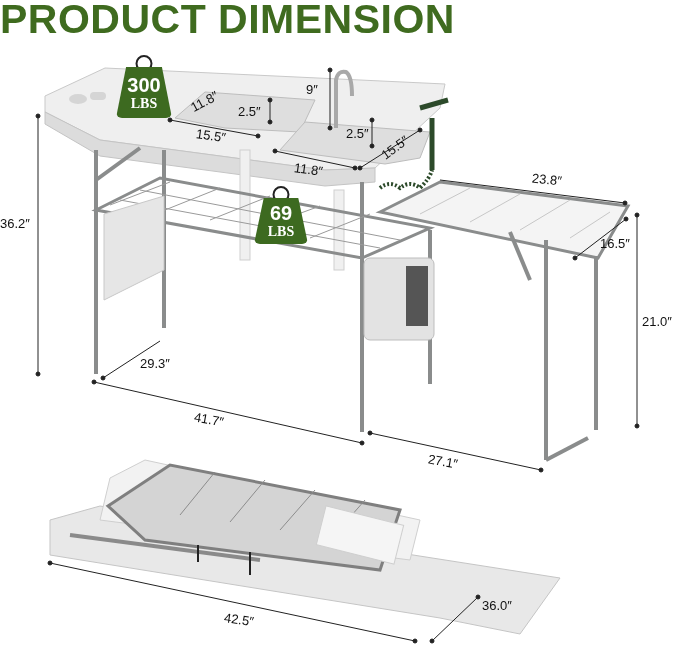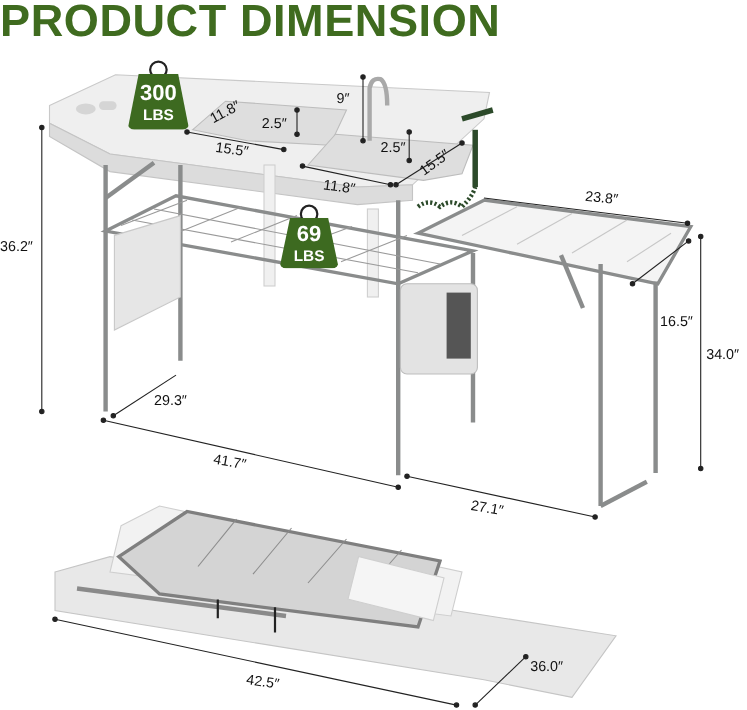--- a/index.html
+++ b/index.html
@@ -3,21 +3,21 @@
 <meta charset="utf-8">
 <style>
   html,body{margin:0;padding:0;background:#ffffff;}
   body{width:679px;height:645px;position:relative;overflow:hidden;font-family:"Liberation Sans",sans-serif;}
   .title{position:absolute;left:0;top:-4px;font-family:"Liberation Sans",sans-serif;font-weight:700;font-size:41px;color:#3f6b1f;letter-spacing:0.5px;white-space:nowrap;}
   .lbl{position:absolute;font-family:"Liberation Sans",sans-serif;font-size:13px;color:#111;white-space:nowrap;}
   .badge{position:absolute;}
   .badge .ring{position:absolute;left:50%;width:13px;height:13px;border:2px solid #222;border-radius:50%;background:#fff;transform:translateX(-50%);top:0;}
   .badge .body{position:absolute;left:0;right:0;top:12px;bottom:0;background:#3d6a20;border-radius:8px 8px 6px 6px;clip-path:polygon(18% 0,82% 0,100% 100%,0 100%);display:flex;flex-direction:column;align-items:center;justify-content:center;color:#fff;font-weight:700;line-height:1;}
   .badge .num{font-size:20px;}
-  .badge .unit{font-size:14px;margin-top:2px;}
+  .badge .unit{font-size:14px;margin-top:2px;font-family:Liberation Serif, serif;}
   svg{position:absolute;left:0;top:0;}
 </style>
 </head>
 <body>
 
 <div class="title">PRODUCT DIMENSION</div>
 
 <svg width="679" height="645" viewBox="0 0 679 645">
 
   <polygon points="45,96 105,68 445,84 440,108 375,168 325,170 100,140 45,112" fill="#efefef" stroke="#c9c9c9"></polygon>
@@ -154,20 +154,20 @@
 </div>
 
 <div class="lbl" style="left:306px;top:82px;">9″</div>
 <div class="lbl" style="left:190px;top:94px;transform:rotate(-28deg);">11.8″</div>
 <div class="lbl" style="left:238px;top:104px;">2.5″</div>
 <div class="lbl" style="left:196px;top:128px;transform:rotate(8deg);">15.5″</div>
 <div class="lbl" style="left:346px;top:126px;">2.5″</div>
 <div class="lbl" style="left:380px;top:140px;transform:rotate(-36deg);">15.5″</div>
 <div class="lbl" style="left:294px;top:162px;transform:rotate(8deg);">11.8″</div>
 <div class="lbl" style="left:532px;top:172px;transform:rotate(6deg);">23.8″</div>
-<div class="lbl" style="left:600px;top:236px;margin-top:48px;">16.5″</div>
+<div class="lbl" style="left:600px;top:236px;">16.5″</div>
 <div class="lbl" style="left:0px;top:216px;">36.2″</div>
-<div class="lbl" style="left:642px;top:314px;">34.0″</div>
+<div class="lbl" style="left:642px;top:314px;">21.0″</div>
 <div class="lbl" style="left:140px;top:356px;">29.3″</div>
 <div class="lbl" style="left:194px;top:412px;transform:rotate(10deg);">41.7″</div>
 <div class="lbl" style="left:428px;top:454px;transform:rotate(10deg);">27.1″</div>
 <div class="lbl" style="left:224px;top:612px;transform:rotate(8deg);">42.5″</div>
 <div class="lbl" style="left:482px;top:598px;">36.0″</div>
 
 </body></html>

